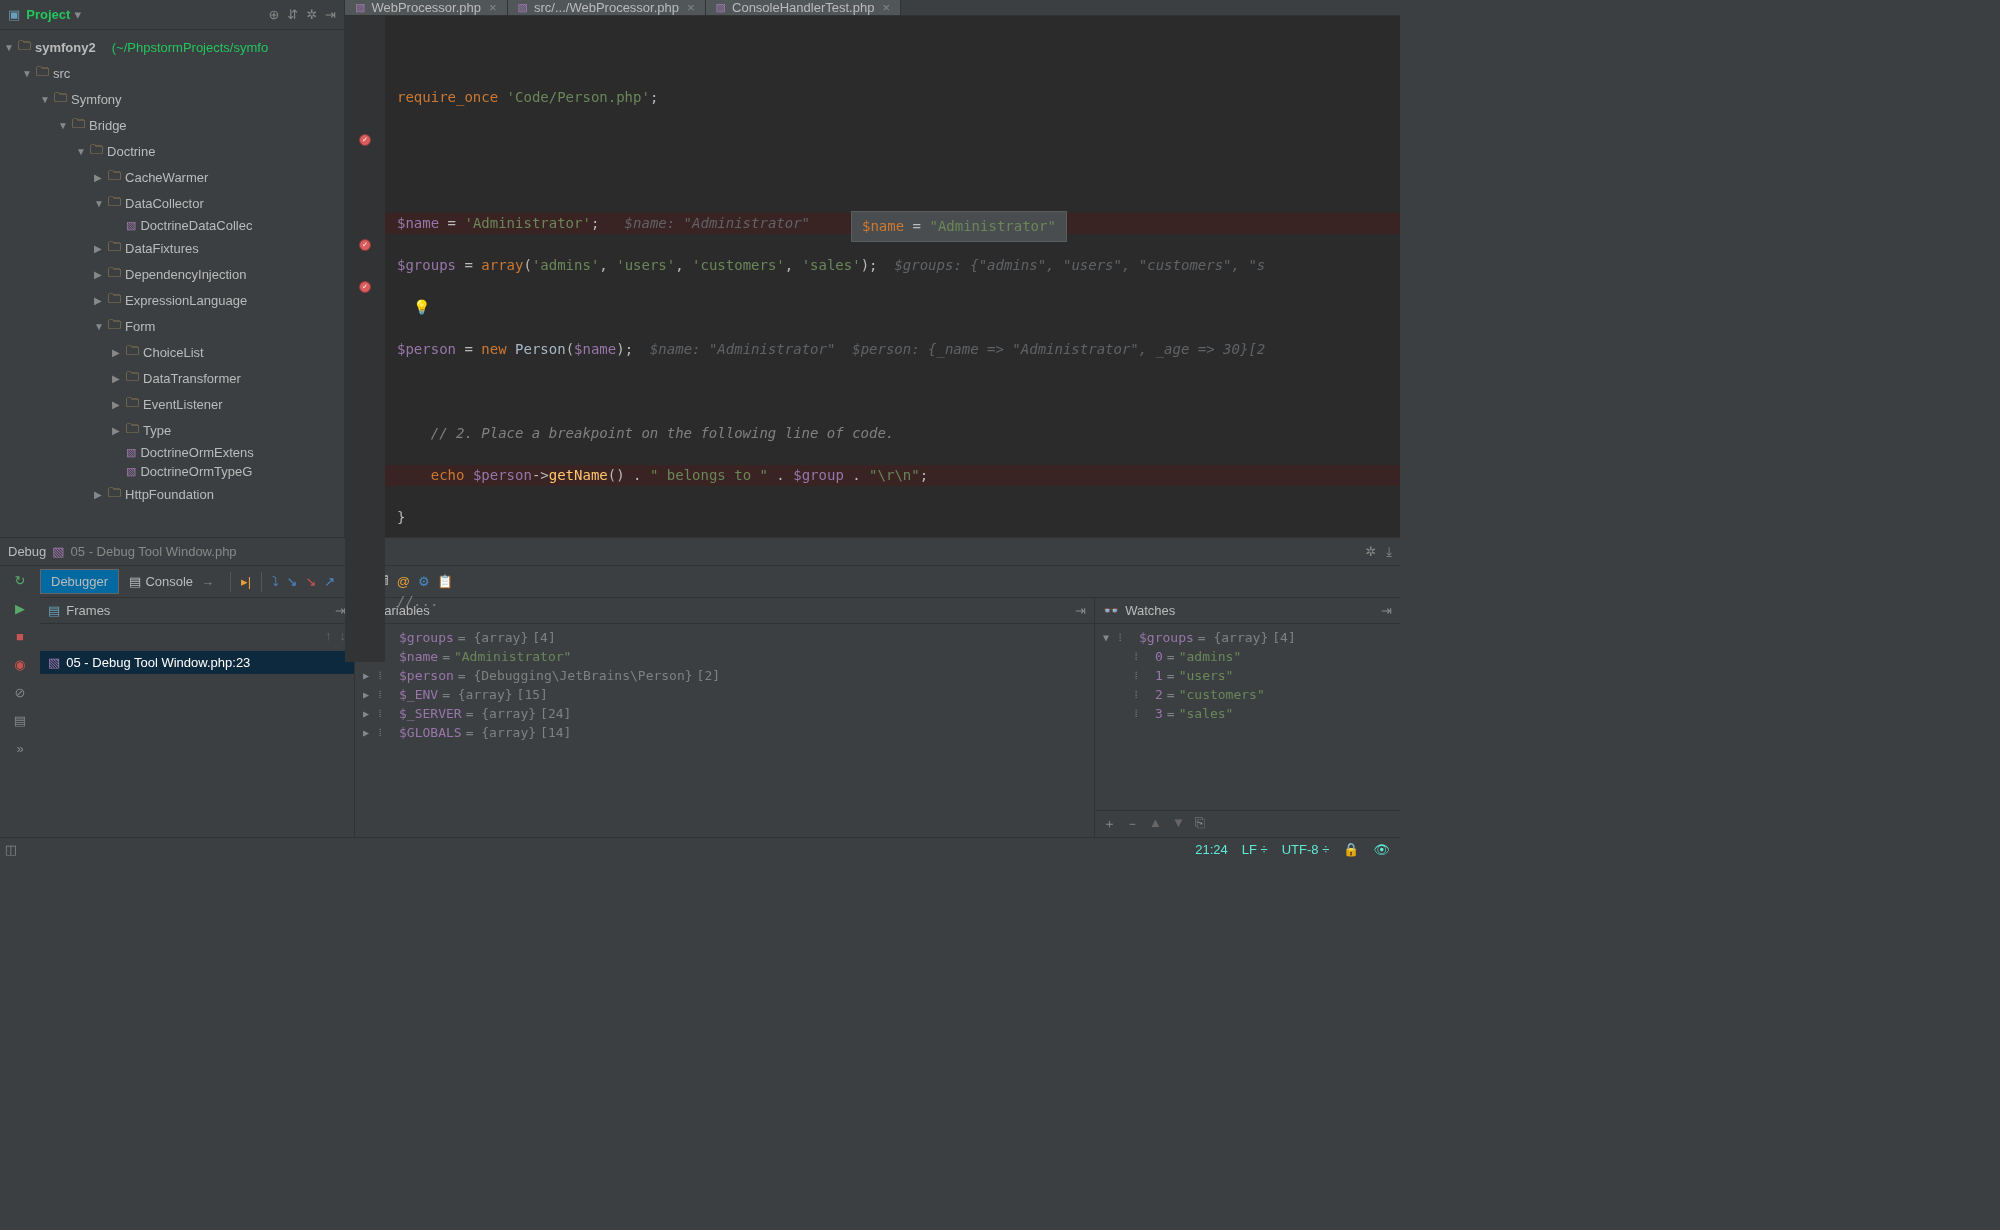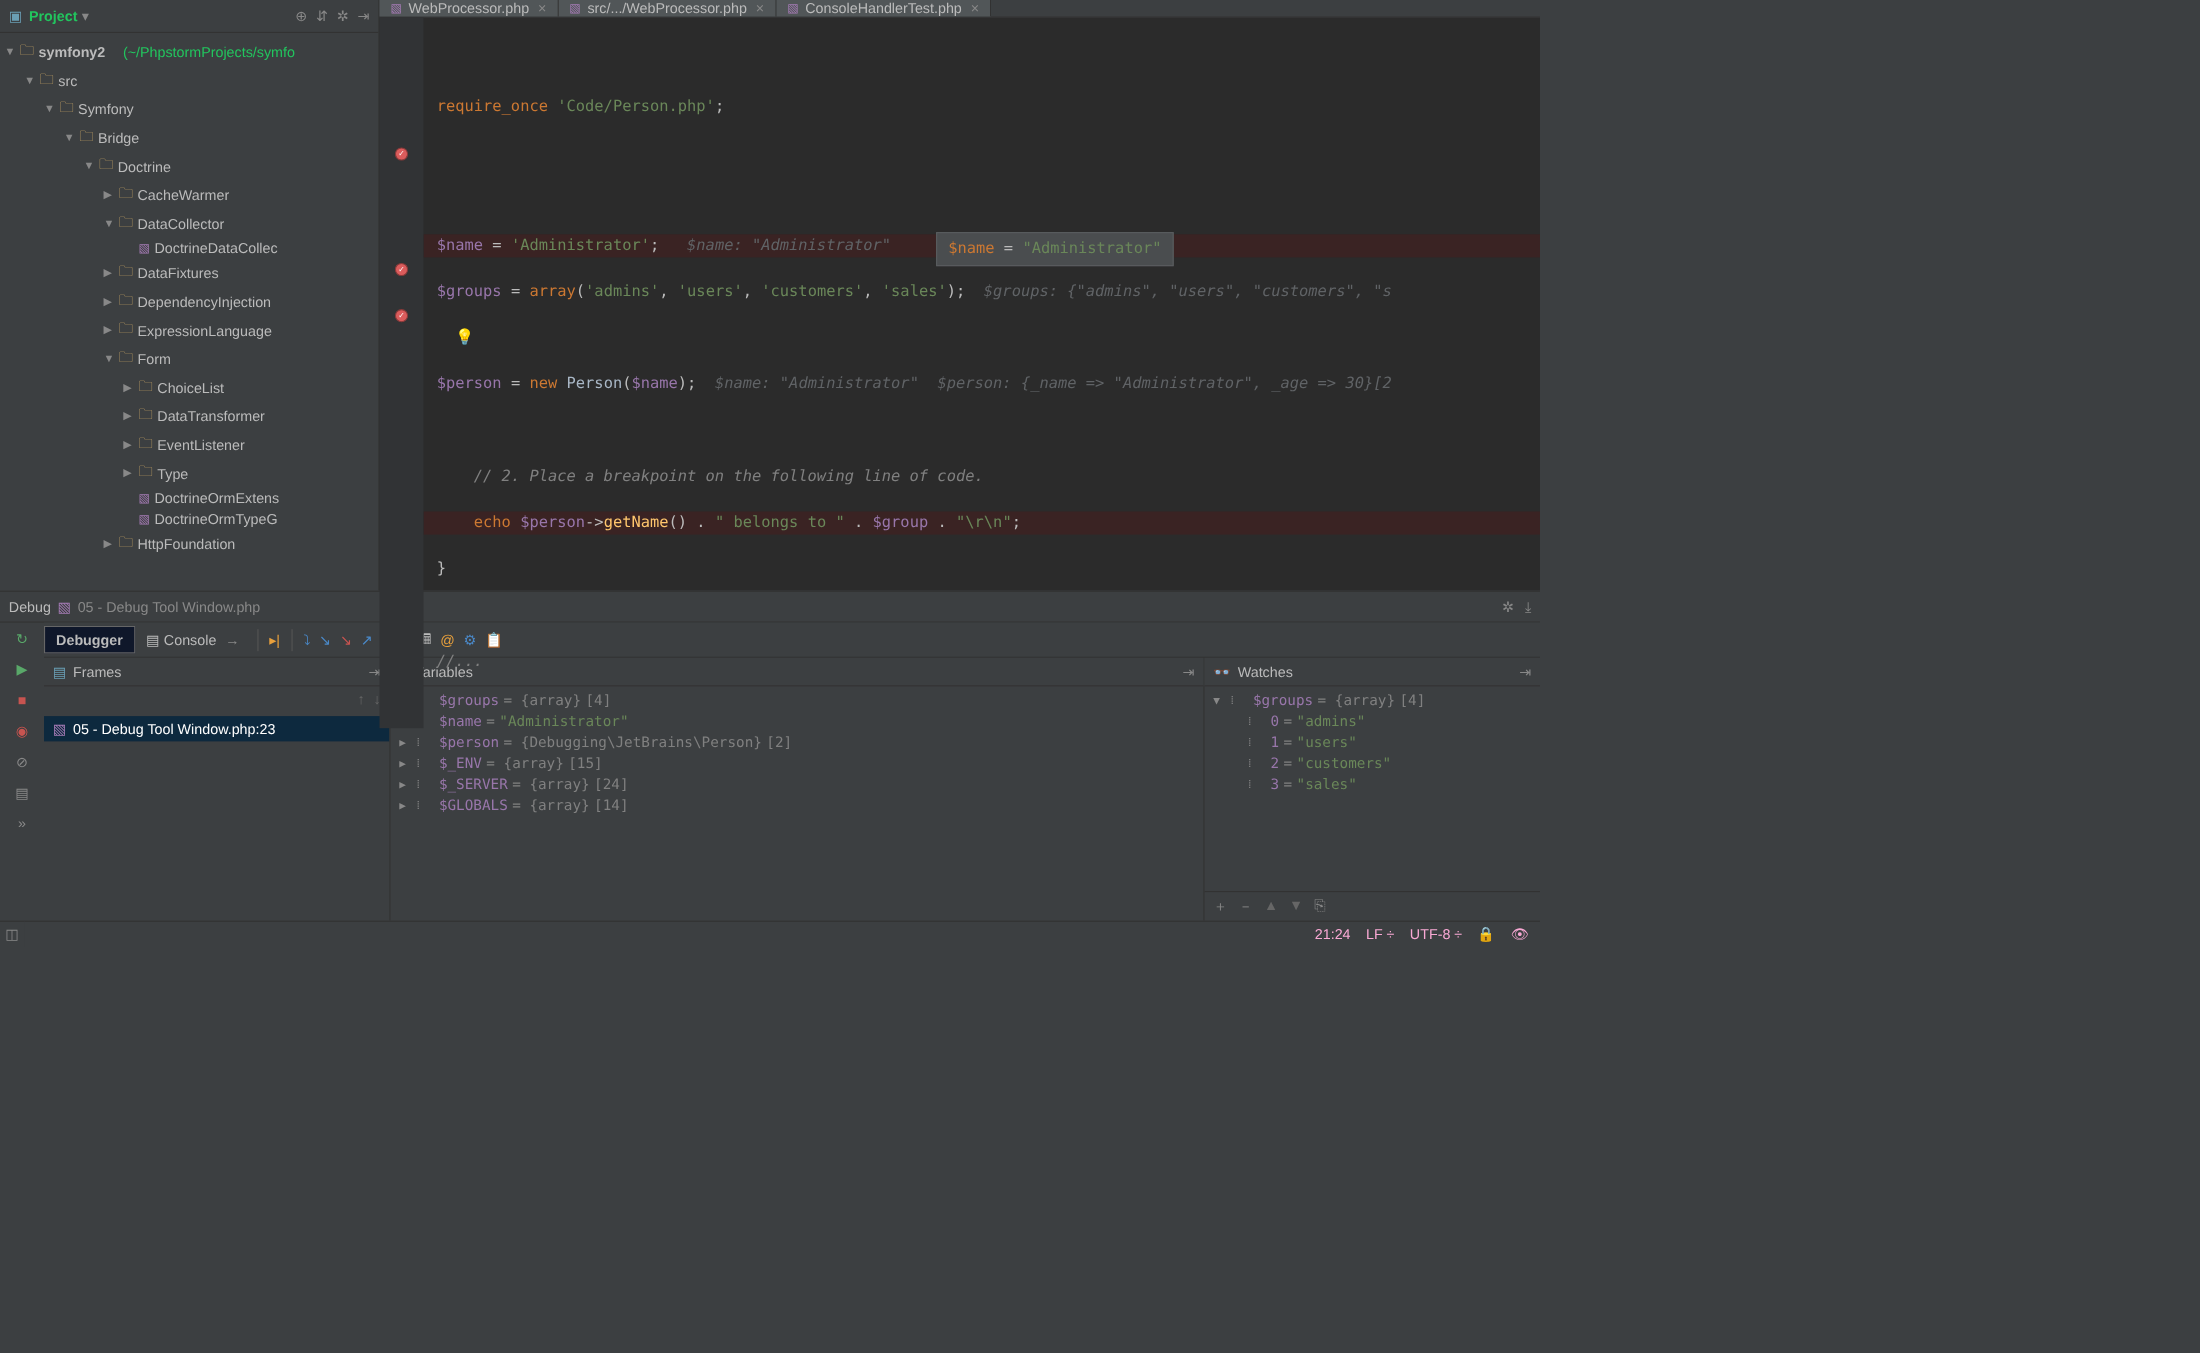--- a/index.html
+++ b/index.html
@@ -40,21 +40,21 @@
 .hint { color: #606366; font-style: italic; }
 .exec-line { background: #214283; margin: 0 -12px; padding: 0 12px; }
 .bp-line { background: #3a2323; margin: 0 -12px; padding: 0 12px; }
 .tooltip { position: absolute; left: 506px; top: 195px; background: #4a4d4f; border: 1px solid #5a5d5f; padding: 4px 10px; color: #bbb; font-family: monospace; font-size: 14px; }
 .debug-panel { height: 300px; background: #3c3f41; border-top: 1px solid #323232; display: flex; flex-direction: column; }
 .debug-header { display: flex; align-items: center; padding: 4px 8px; border-bottom: 1px solid #323232; height: 28px; justify-content: space-between; }
 .debug-tabs { display: flex; align-items: center; border-bottom: 1px solid #323232; height: 32px; background: #3c3f41; }
 .debug-side-toolbar { width: 40px; display: flex; flex-direction: column; align-items: center; padding-top: 4px; gap: 8px; }
 .side-btn { width: 20px; height: 20px; display: flex; align-items: center; justify-content: center; cursor: pointer; }
 .debug-tab { padding: 4px 10px; cursor: pointer; display: flex; align-items: center; gap: 4px; }
-.debug-tab.active { background: #0f172a; border: 1px solid #666; font-weight: bold; }
+.debug-tab.active { background: #0369a1; border: 1px solid #666; }
 .debug-toolbar-sep { width: 1px; height: 20px; background: #555; margin: 0 6px; }
 .debug-toolbar-btn { padding: 2px 4px; cursor: pointer; color: #bbb; }
 .debug-body { flex: 1; display: flex; min-height: 0; }
 .debug-content { flex: 1; display: flex; min-height: 0; }
 .panel { display: flex; flex-direction: column; border-right: 1px solid #323232; }
 .panel-header { display: flex; align-items: center; padding: 4px 8px; background: #3c3f41; border-bottom: 1px solid #323232; height: 26px; }
 .panel-title { flex: 1; color: #bbb; }
 .panel-body { flex: 1; overflow: auto; padding: 4px 0; }
 .frames { width: 315px; }
 .frame-row { padding: 4px 8px; display: flex; align-items: center; gap: 6px; }
@@ -62,21 +62,21 @@
 .variables { flex: 1; }
 .var-row { padding: 2px 8px; display: flex; align-items: center; gap: 4px; font-family: monospace; font-size: 13px; }
 .var-arrow { width: 12px; color: #888; font-size: 10px; }
 .var-icon { width: 16px; color: #888; font-size: 10px; }
 .var-name { color: #9876aa; }
 .var-eq { color: #808080; }
 .var-val-str { color: #6a8759; }
 .var-val-type { color: #808080; }
 .watches { width: 305px; border-right: none; }
 .watch-toolbar { display: flex; gap: 10px; padding: 4px 8px; border-top: 1px solid #323232; }
-.status-bar { height: 24px; background: #3c3f41; border-top: 1px solid #323232; display: flex; align-items: center; padding: 0 10px; color: #f9a8d4; justify-content: flex-end; gap: 14px; }
+.status-bar { height: 24px; background: #3c3f41; border-top: 1px solid #323232; display: flex; align-items: center; padding: 0 10px; color: #5eead4; justify-content: flex-end; gap: 14px; }
 .left-rail { width: 22px; background: #3c3f41; border-top: 1px solid #323232; display:flex; align-items:center; justify-content:center; }
 .bottom-row { display: flex; }
 </style>
 </head>
 <body>
 
 <div class="main">
   <div class="top-area">
 
     <div class="sidebar">

